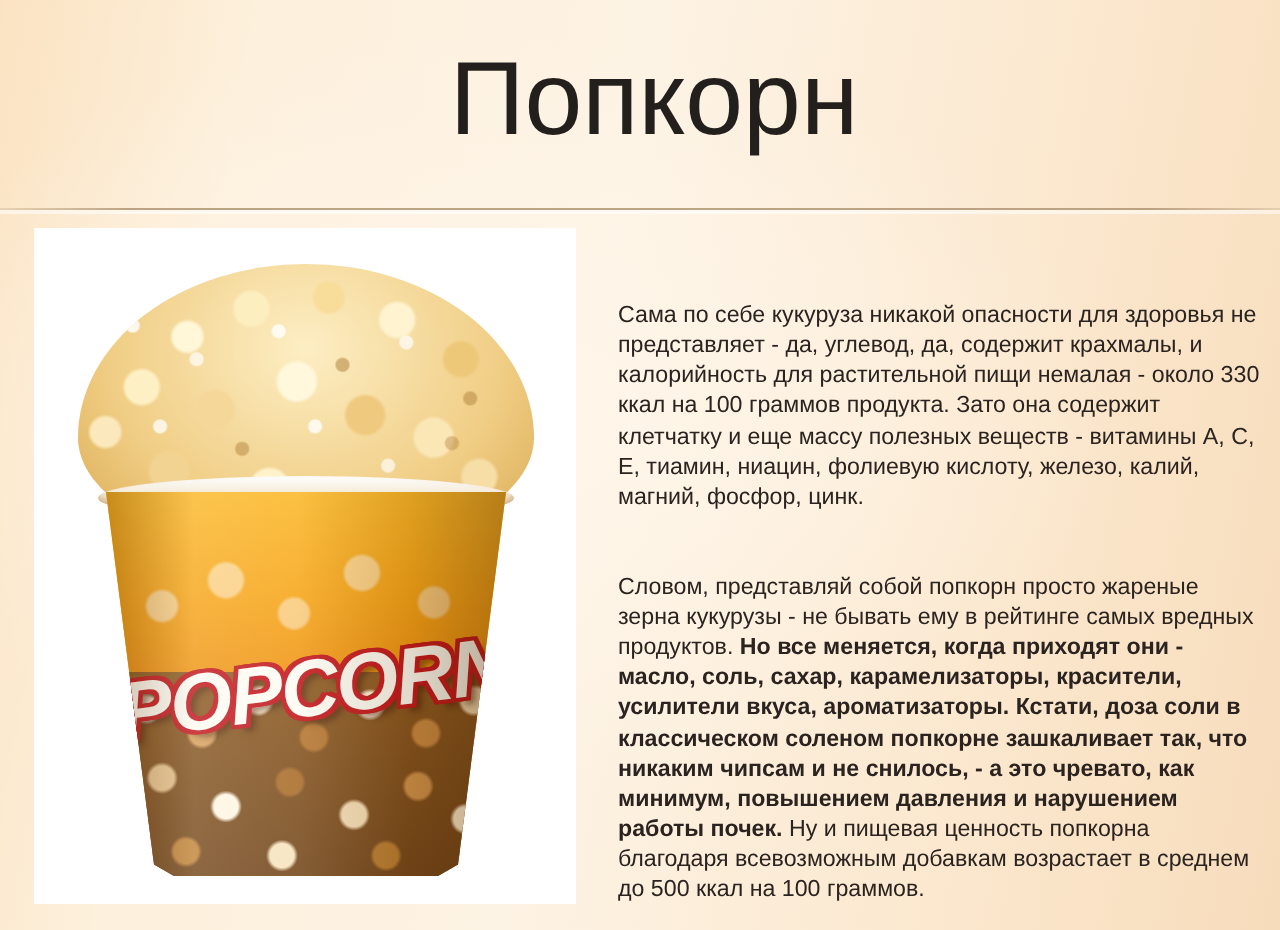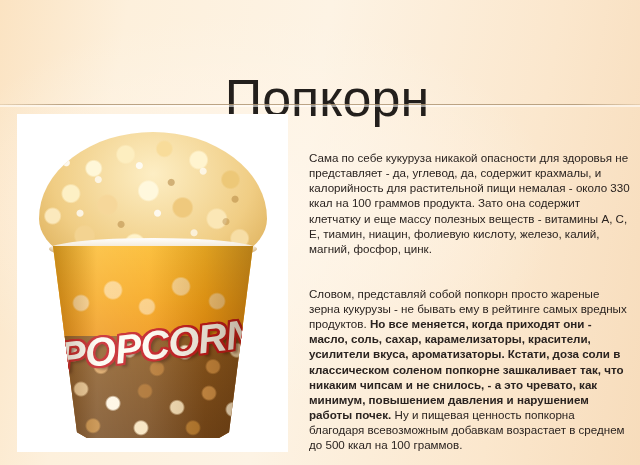--- a/index.html
+++ b/index.html
@@ -35,21 +35,20 @@
     width: 640px;
     text-align: center;
     font-family: "Liberation Sans", sans-serif;
     font-size: 52px;
     font-weight: 400;
     line-height: 56px;
     color: #231f1c;
     letter-spacing: 0px;
     padding-left: 14px;
     box-sizing: border-box;
-    margin-top: 48px;
   }
   #title-divider {
     position: absolute;
     left: 0;
     top: 104px;
     width: 640px;
     height: 1px;
     background: linear-gradient(90deg,
         rgba(196,172,140,0.35) 0%,
         rgba(176,150,116,0.85) 10%,

